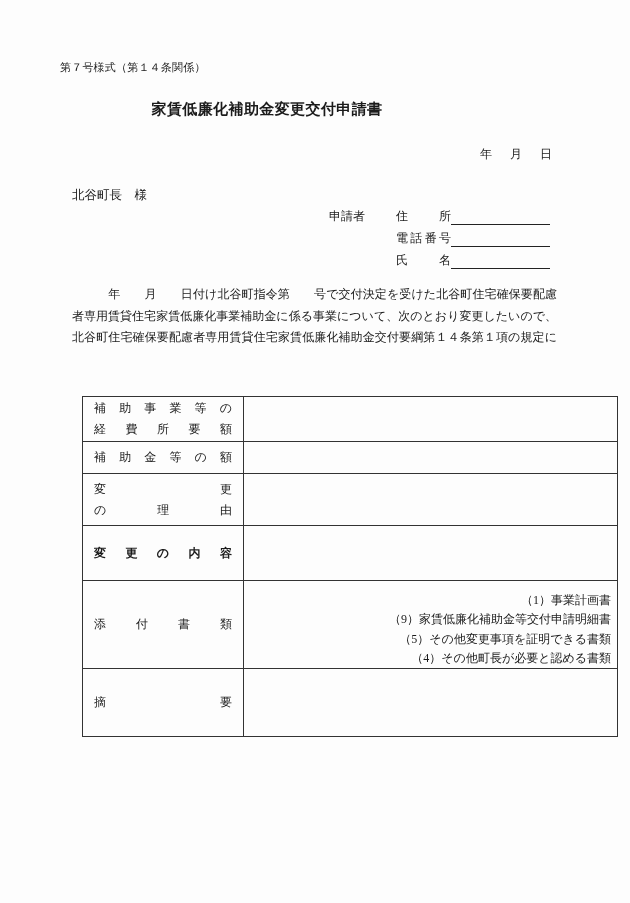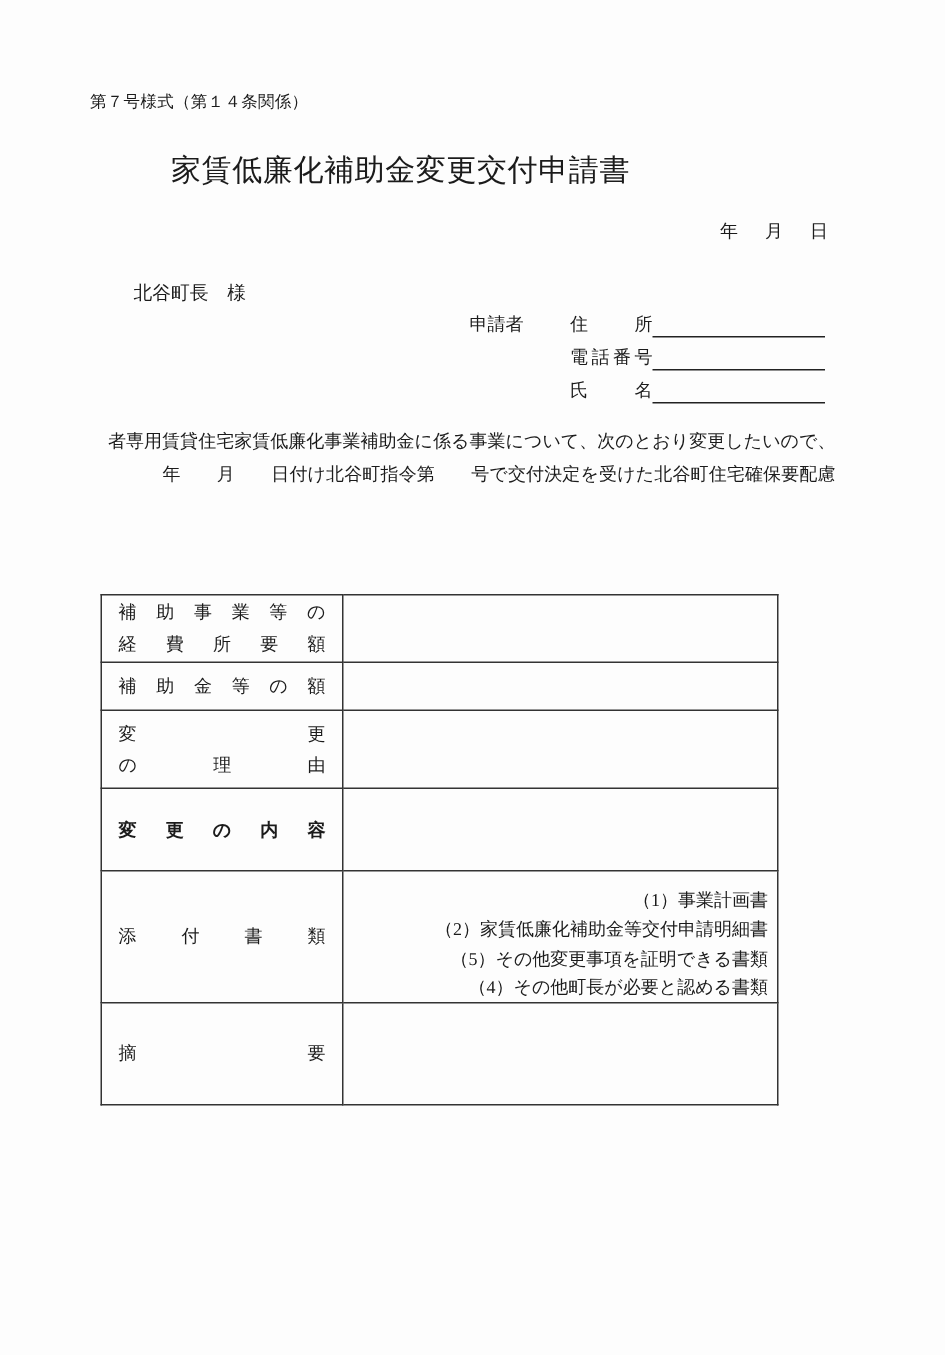--- a/index.html
+++ b/index.html
@@ -12,55 +12,55 @@
   }
   .page{position:relative;width:630px;height:903px;overflow:hidden;}
 
   .form-number{
     position:absolute;left:60px;top:60px;
     font-size:11px;letter-spacing:0.2px;
   }
   .title{
     position:absolute;left:0;top:100px;width:534px;
     margin:0;text-align:center;
-    font-size:20px;font-weight:normal;letter-spacing:0.4px;
+    font-size:15px;font-weight:bold;letter-spacing:0.4px;
   }
   .date-line{
     position:absolute;right:75px;top:146px;
     font-size:12px;letter-spacing:3px;
   }
   .addressee{
-    position:absolute;left:89px;top:187px;
+    position:absolute;left:72px;top:187px;
     font-size:12.5px;
   }
 
   .applicant{
     position:absolute;left:313px;top:203px;width:237px;
     font-size:12px;
   }
   .app-row{display:flex;height:22px;align-items:flex-end;}
-  .app-prefix,.app-spacer{width:47px;flex:0 0 47px;}
+  .app-prefix,.app-spacer{width:47px;flex:0 0 47px;margin-left:16px;}
   .app-label{
     width:55px;flex:0 0 55px;display:inline-block;
     text-align:justify;text-align-last:justify;margin-left:20px;
   }
   .fill-line{
     flex:1 1 auto;height:100%;
     border-bottom:1px solid #222;
   }
 
   .body-par{
     position:absolute;left:72px;top:284px;width:485px;
     font-size:12px;line-height:21.5px;
   }
   .body-par .just{text-align:justify;text-align-last:justify;}
 
   table.app-table{
-    position:absolute;left:67px;top:396px;
-    width:452px;border-collapse:collapse;table-layout:fixed;
+    position:absolute;left:82px;top:396px;
+    width:536px;border-collapse:collapse;table-layout:fixed;
   }
   table.app-table td{
     border:1px solid #333;
     font-size:12px;
     overflow:hidden;
   }
   td.lbl{
     width:138px;vertical-align:middle;
     padding:0 11px;line-height:21px;
   }
@@ -97,22 +97,23 @@
       <span class="fill-line"></span>
     </div>
     <div class="app-row">
       <span class="app-spacer"></span>
       <span class="app-label">氏 名</span>
       <span class="fill-line"></span>
     </div>
   </div>
 
   <div class="body-par">
+    <div class="just">　　　年　　月　　日付け北谷町指令第　　号で交付決定を受けた北谷町住宅確保要配慮</div>
     <div class="just">者専用賃貸住宅家賃低廉化事業補助金に係る事業について、次のとおり変更したいので、</div>
-    <div class="just">　　　年　　月　　日付け北谷町指令第　　号で交付決定を受けた北谷町住宅確保要配慮</div>
+    <div class="just">北谷町住宅確保要配慮者専用賃貸住宅家賃低廉化補助金交付要綱第１４条第１項の規定に</div>
   </div>
 
   <table class="app-table">
     <tbody>
       <tr class="r0">
         <td class="lbl">
           <div class="jline">補 助 事 業 等 の</div>
           <div class="jline">経 費 所 要 額</div>
         </td>
         <td class="val"></td>
@@ -136,21 +137,21 @@
         </td>
         <td class="val"></td>
       </tr>
       <tr class="r4">
         <td class="lbl">
           <div class="jline">添 付 書 類</div>
         </td>
         <td class="val">
           <div class="att">
             <div>（1）事業計画書</div>
-            <div>（2）家賃低廉化補助金等交付申請明細書</div>
+            <div>（9）家賃低廉化補助金等交付申請明細書</div>
             <div>（5）その他変更事項を証明できる書類</div>
             <div>（4）その他町長が必要と認める書類</div>
           </div>
         </td>
       </tr>
       <tr class="r5">
         <td class="lbl">
           <div class="jline">摘 要</div>
         </td>
         <td class="val"></td>

